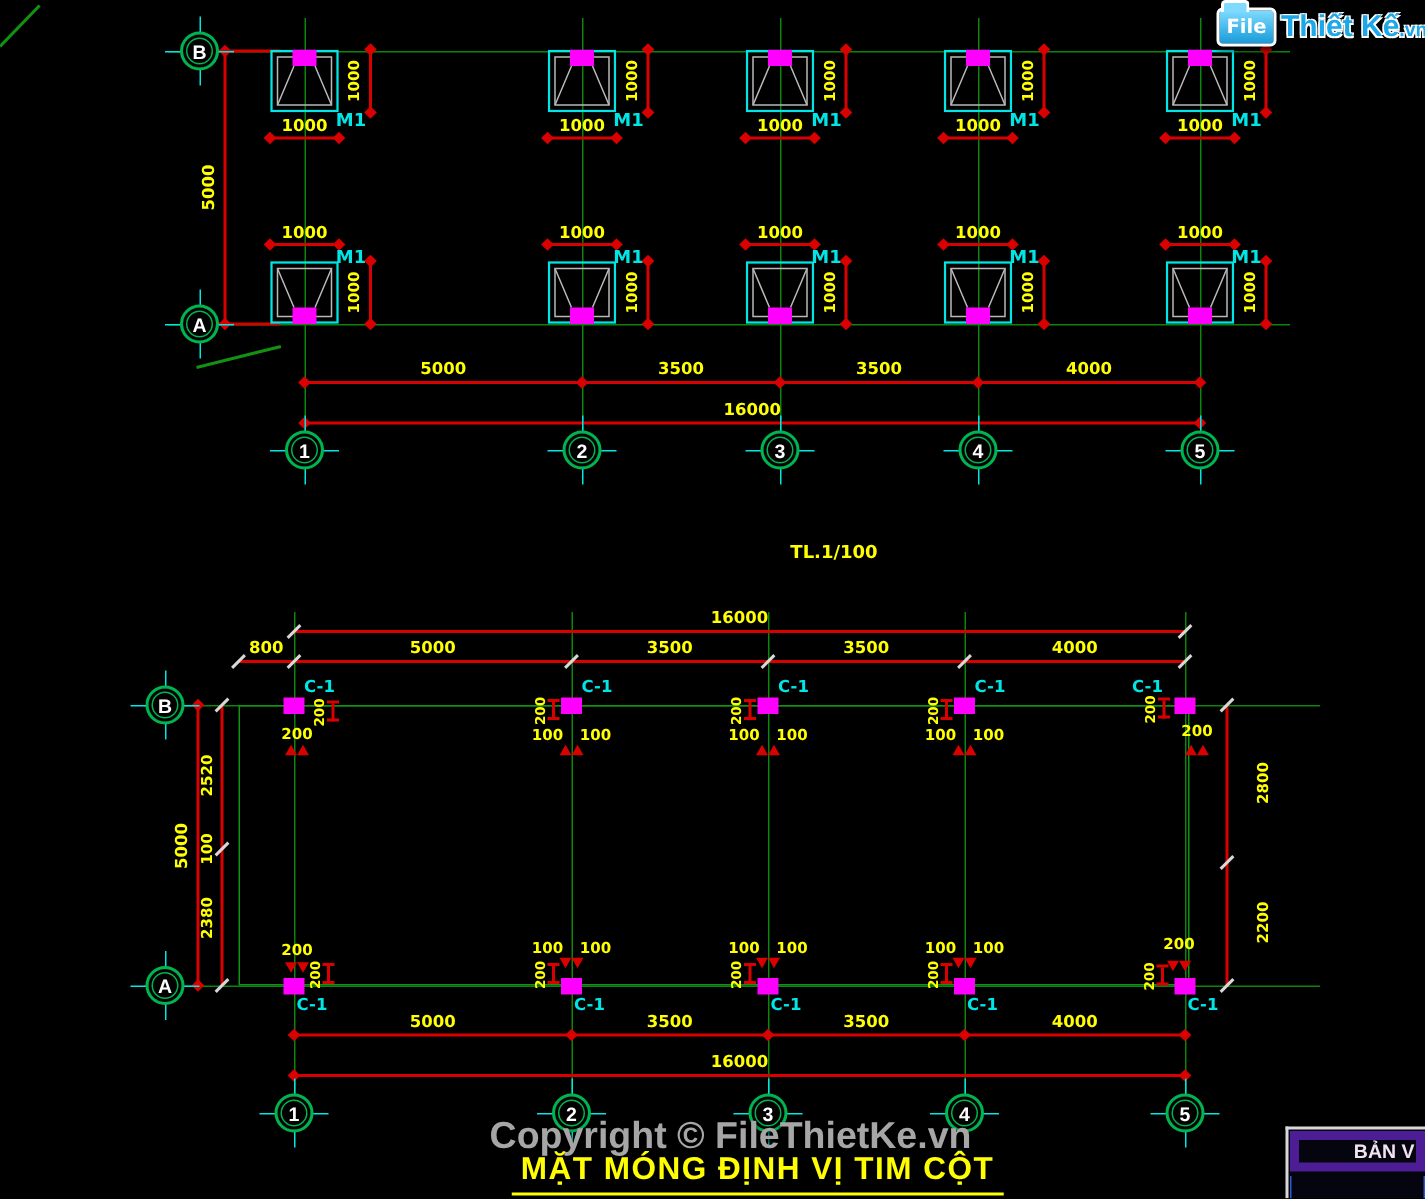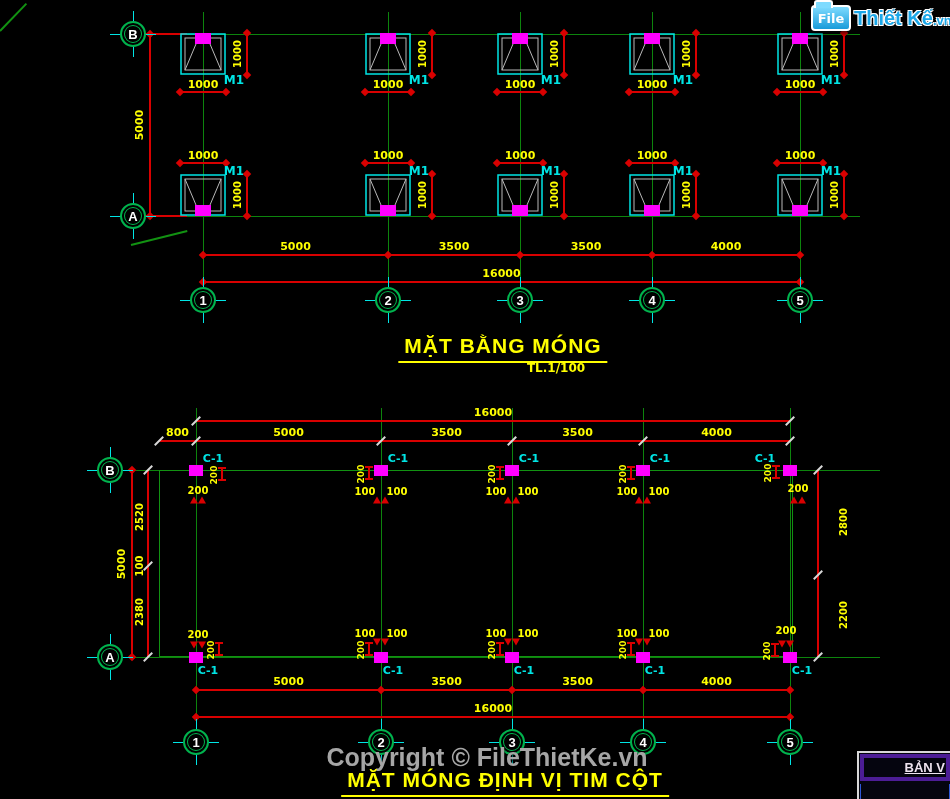--- a/index.html
+++ b/index.html
@@ -22,31 +22,30 @@
           border:2px solid #fff;border-radius:4px;display:flex;align-items:center;justify-content:center;
           color:#fff;font-weight:bold;font-size:13px;box-shadow:0 2px 4px rgba(0,0,0,.7);}
   .folder::before{content:'';position:absolute;top:-7px;left:1px;width:15px;height:6px;
           background:#7edbff;border:2px solid #fff;border-bottom:none;border-radius:3px 3px 0 0;}
   .brand{color:#1ba7e8;font-size:20px;font-weight:800;font-family:"Liberation Sans",sans-serif;white-space:nowrap;
          text-shadow:-1px -1px 0 #fff,1px -1px 0 #fff,-1px 1px 0 #fff,1px 1px 0 #fff,2px 3px 3px #000;}
   .brand .vn{font-size:13px;}
   
   #tblock{left:857px;top:751px;width:93px;height:48px;background:#05050f;
           border-top:2px solid #d8d8d8;border-left:2px solid #d8d8d8;}
-  .tb-top{height:27px;margin:1px 0 3px 1px;border:4px solid #4c1d95;display:flex;align-items:center;
+  .tb-top{height:27px;margin:1px 0 3px 1px;border:6px solid #4c1d95;display:flex;align-items:center;
           justify-content:flex-end;color:#efe4f0;font-size:13px;font-weight:bold;padding-right:1px;
-          font-family:"Liberation Sans",sans-serif;text-decoration:underline;}
+          font-family:"Liberation Sans",sans-serif;}
   .tb-bottom{height:17px;margin:0 0 0 1px;border-left:1px solid #2e57d8;border-right:1px solid #2e57d8;}
 </style>
 </head>
 <body>
 
 <div id="stage">
 
-  <div class="overlay plan-title" id="title-top">MẶT BẰNG MÓNG</div>
   <div class="overlay" id="scale-top">TL.1/100</div>
 
   <div class="overlay" id="copyright">Copyright © FileThietKe.vn</div>
   <div class="overlay plan-title" id="title-bottom">MẶT MÓNG ĐỊNH VỊ TIM CỘT</div>
 
   <a class="overlay" id="logo">
     <span class="folder">
       <b>File</b>
     </span>
     <span class="brand"><span>Thiết Kế</span><span class="vn">.vn</span></span>

